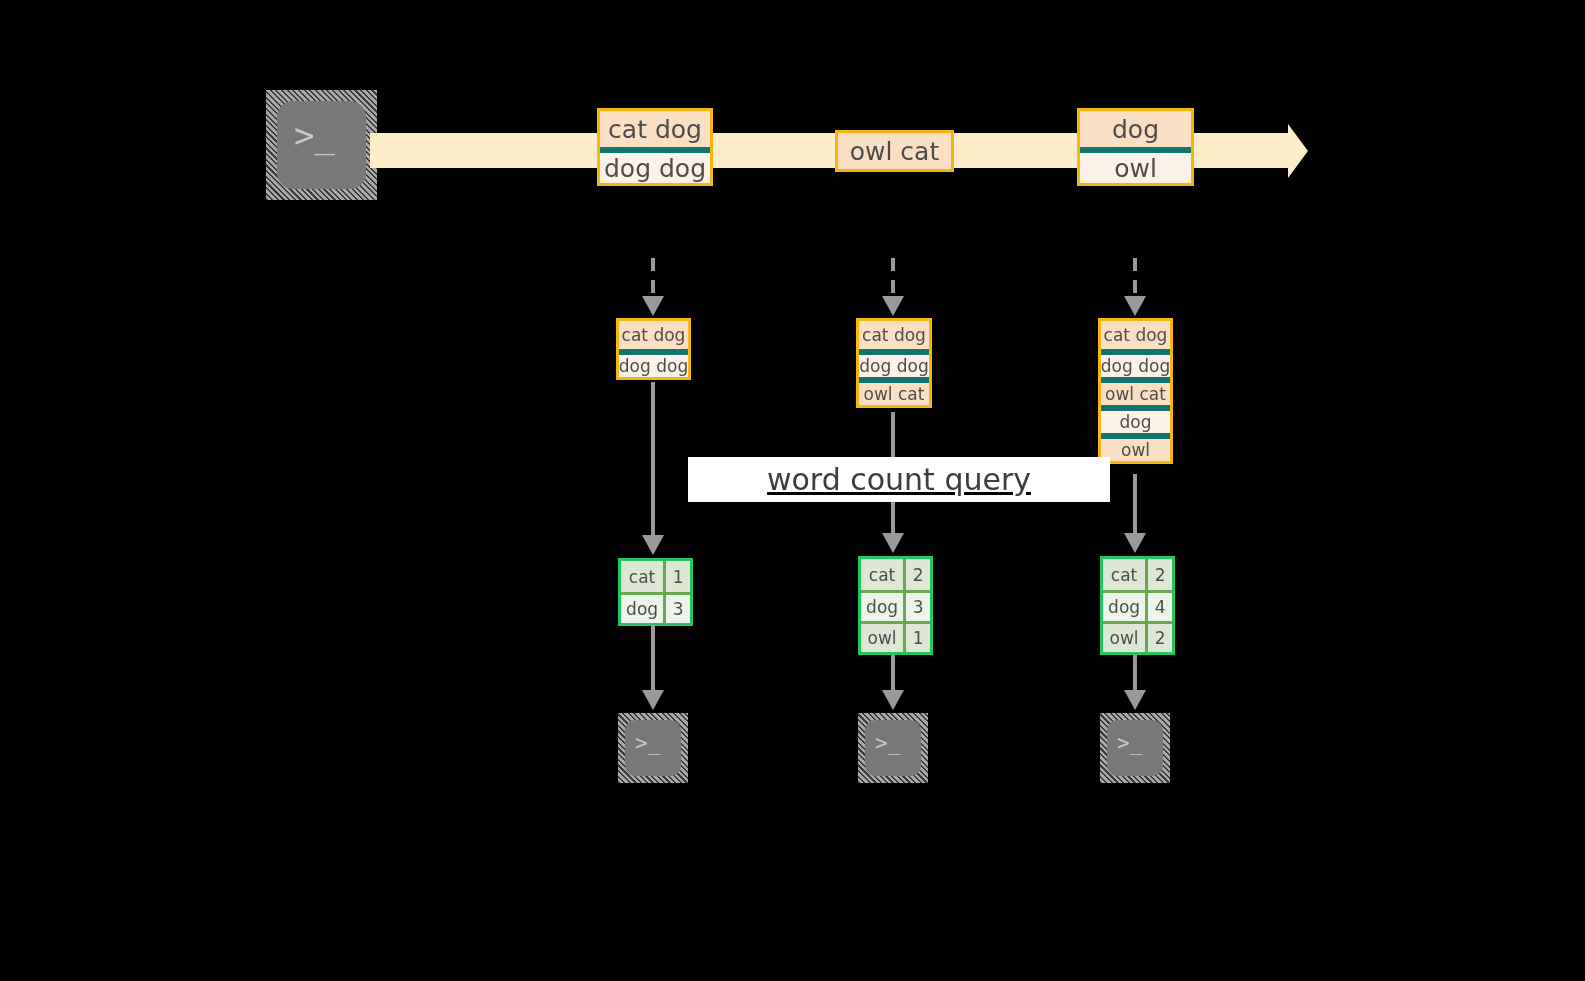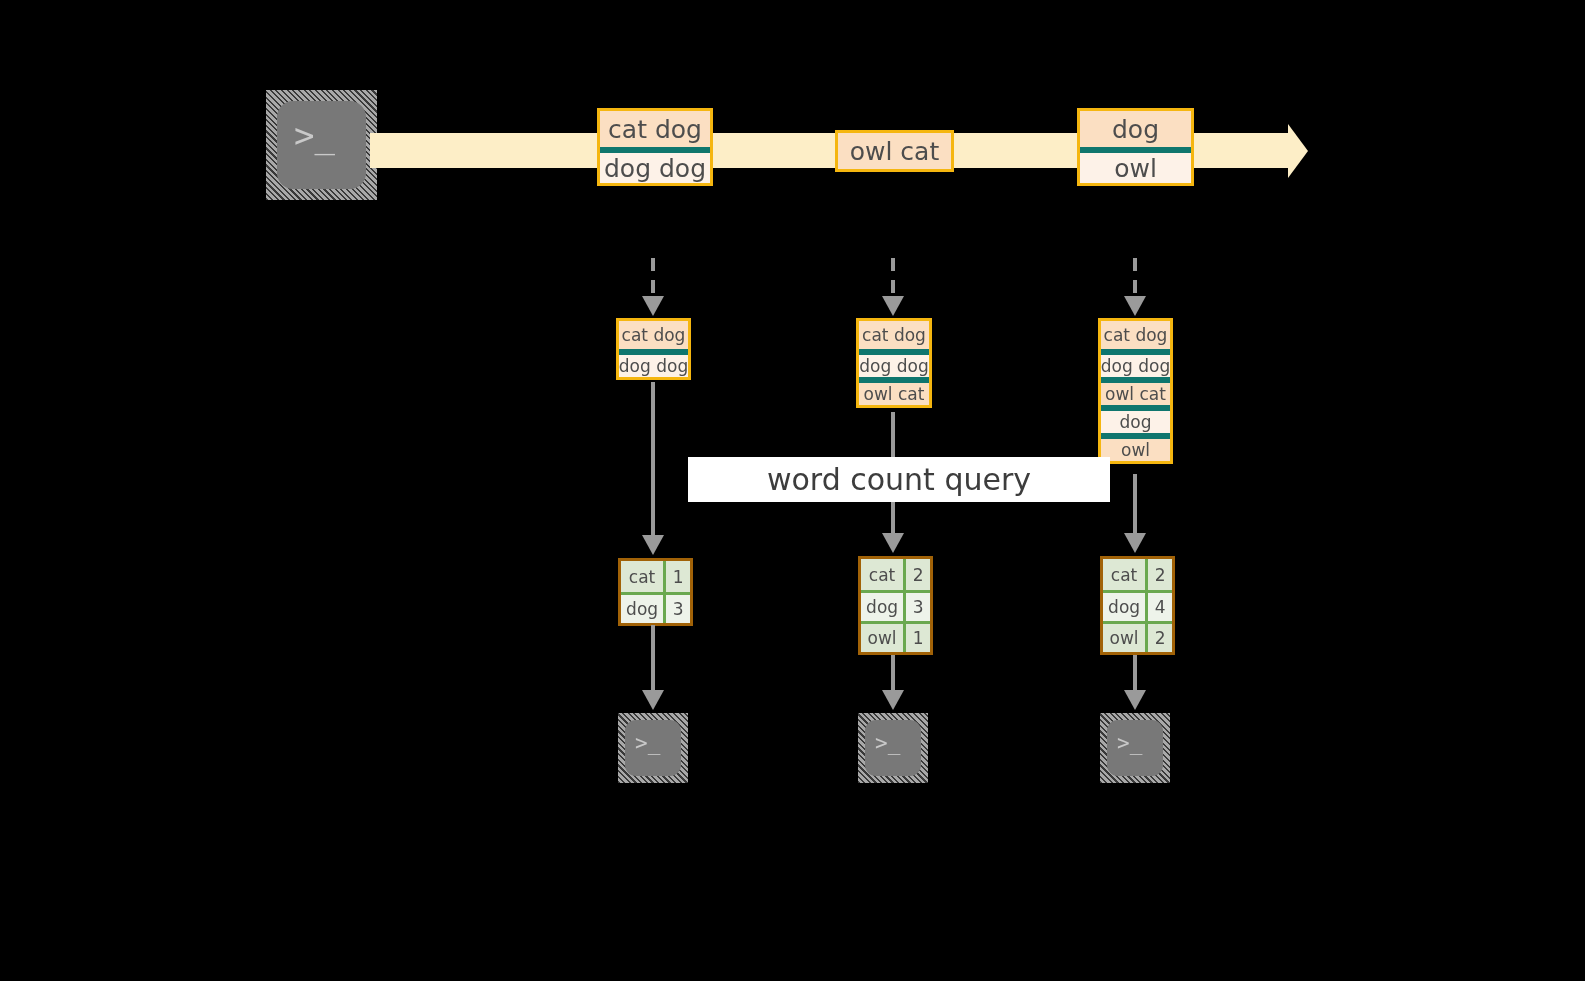--- a/index.html
+++ b/index.html
@@ -98,21 +98,21 @@
   .obox.b3 { left: 1077px; top: 108px; width: 117px; }
 
   .obox.s1 { left: 616px; top: 318px; width: 75px; }
   .obox.s2 { left: 856px; top: 318px; width: 76px; }
   .obox.s3 { left: 1098px; top: 318px; width: 75px; }
 
   
   .gtable {
     position: absolute;
     box-sizing: border-box;
-    border: 3px solid #a16207;
+    border: 3px solid #22c55e;
     background: #22c55e;
   }
   .gtable .grow {
     box-sizing: border-box;
     display: flex;
     height: 31px;
   }
   .gtable .grow + .grow { border-top: 3px solid #6aa84f; }
   .gtable .grow.alt   { background: #dde8d4; }
   .gtable .grow.plain { background: #eef3ea; }
@@ -158,20 +158,21 @@
   .query-band {
     position: absolute;
     left: 688px;
     top: 457px;
     width: 422px;
     height: 45px;
     background: #ffffff;
     display: flex;
     align-items: center;
     justify-content: center;
+    text-decoration: underline;
   }
   .query-band .label {
     color: #3d3d3d;
     font-size: 30px;
     white-space: nowrap;
   }
 </style>
 </head>
 <body>
 

